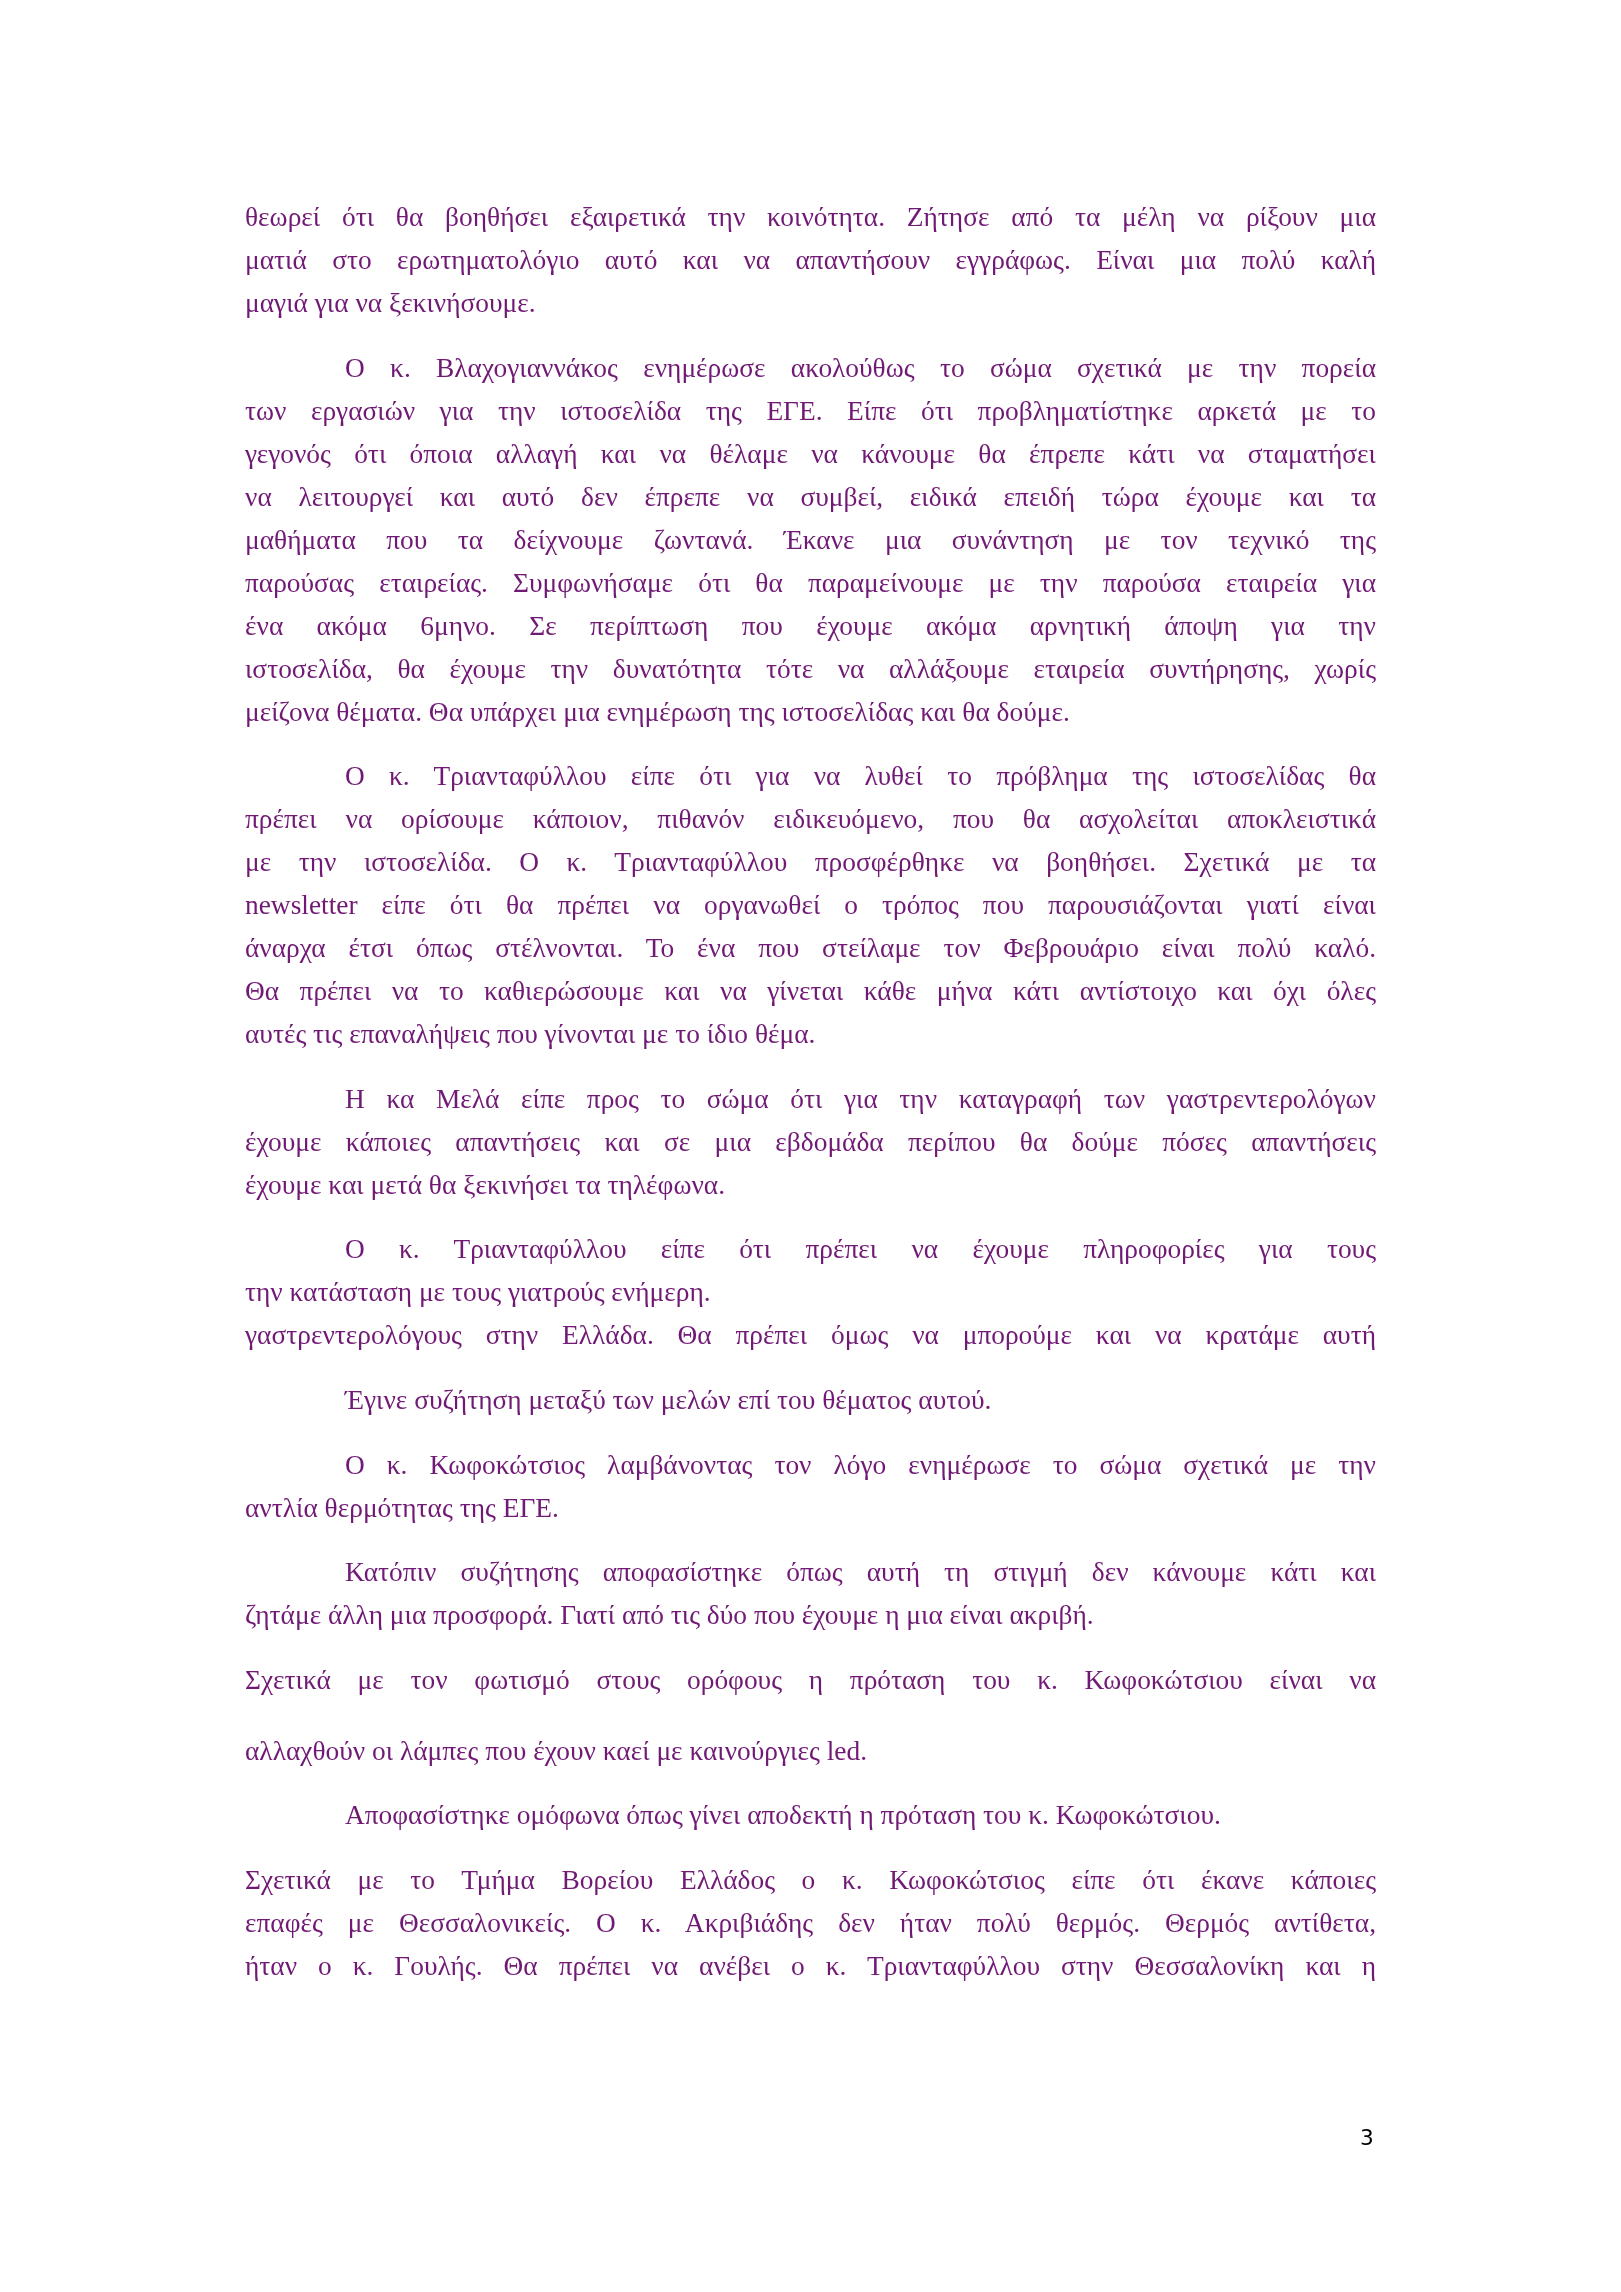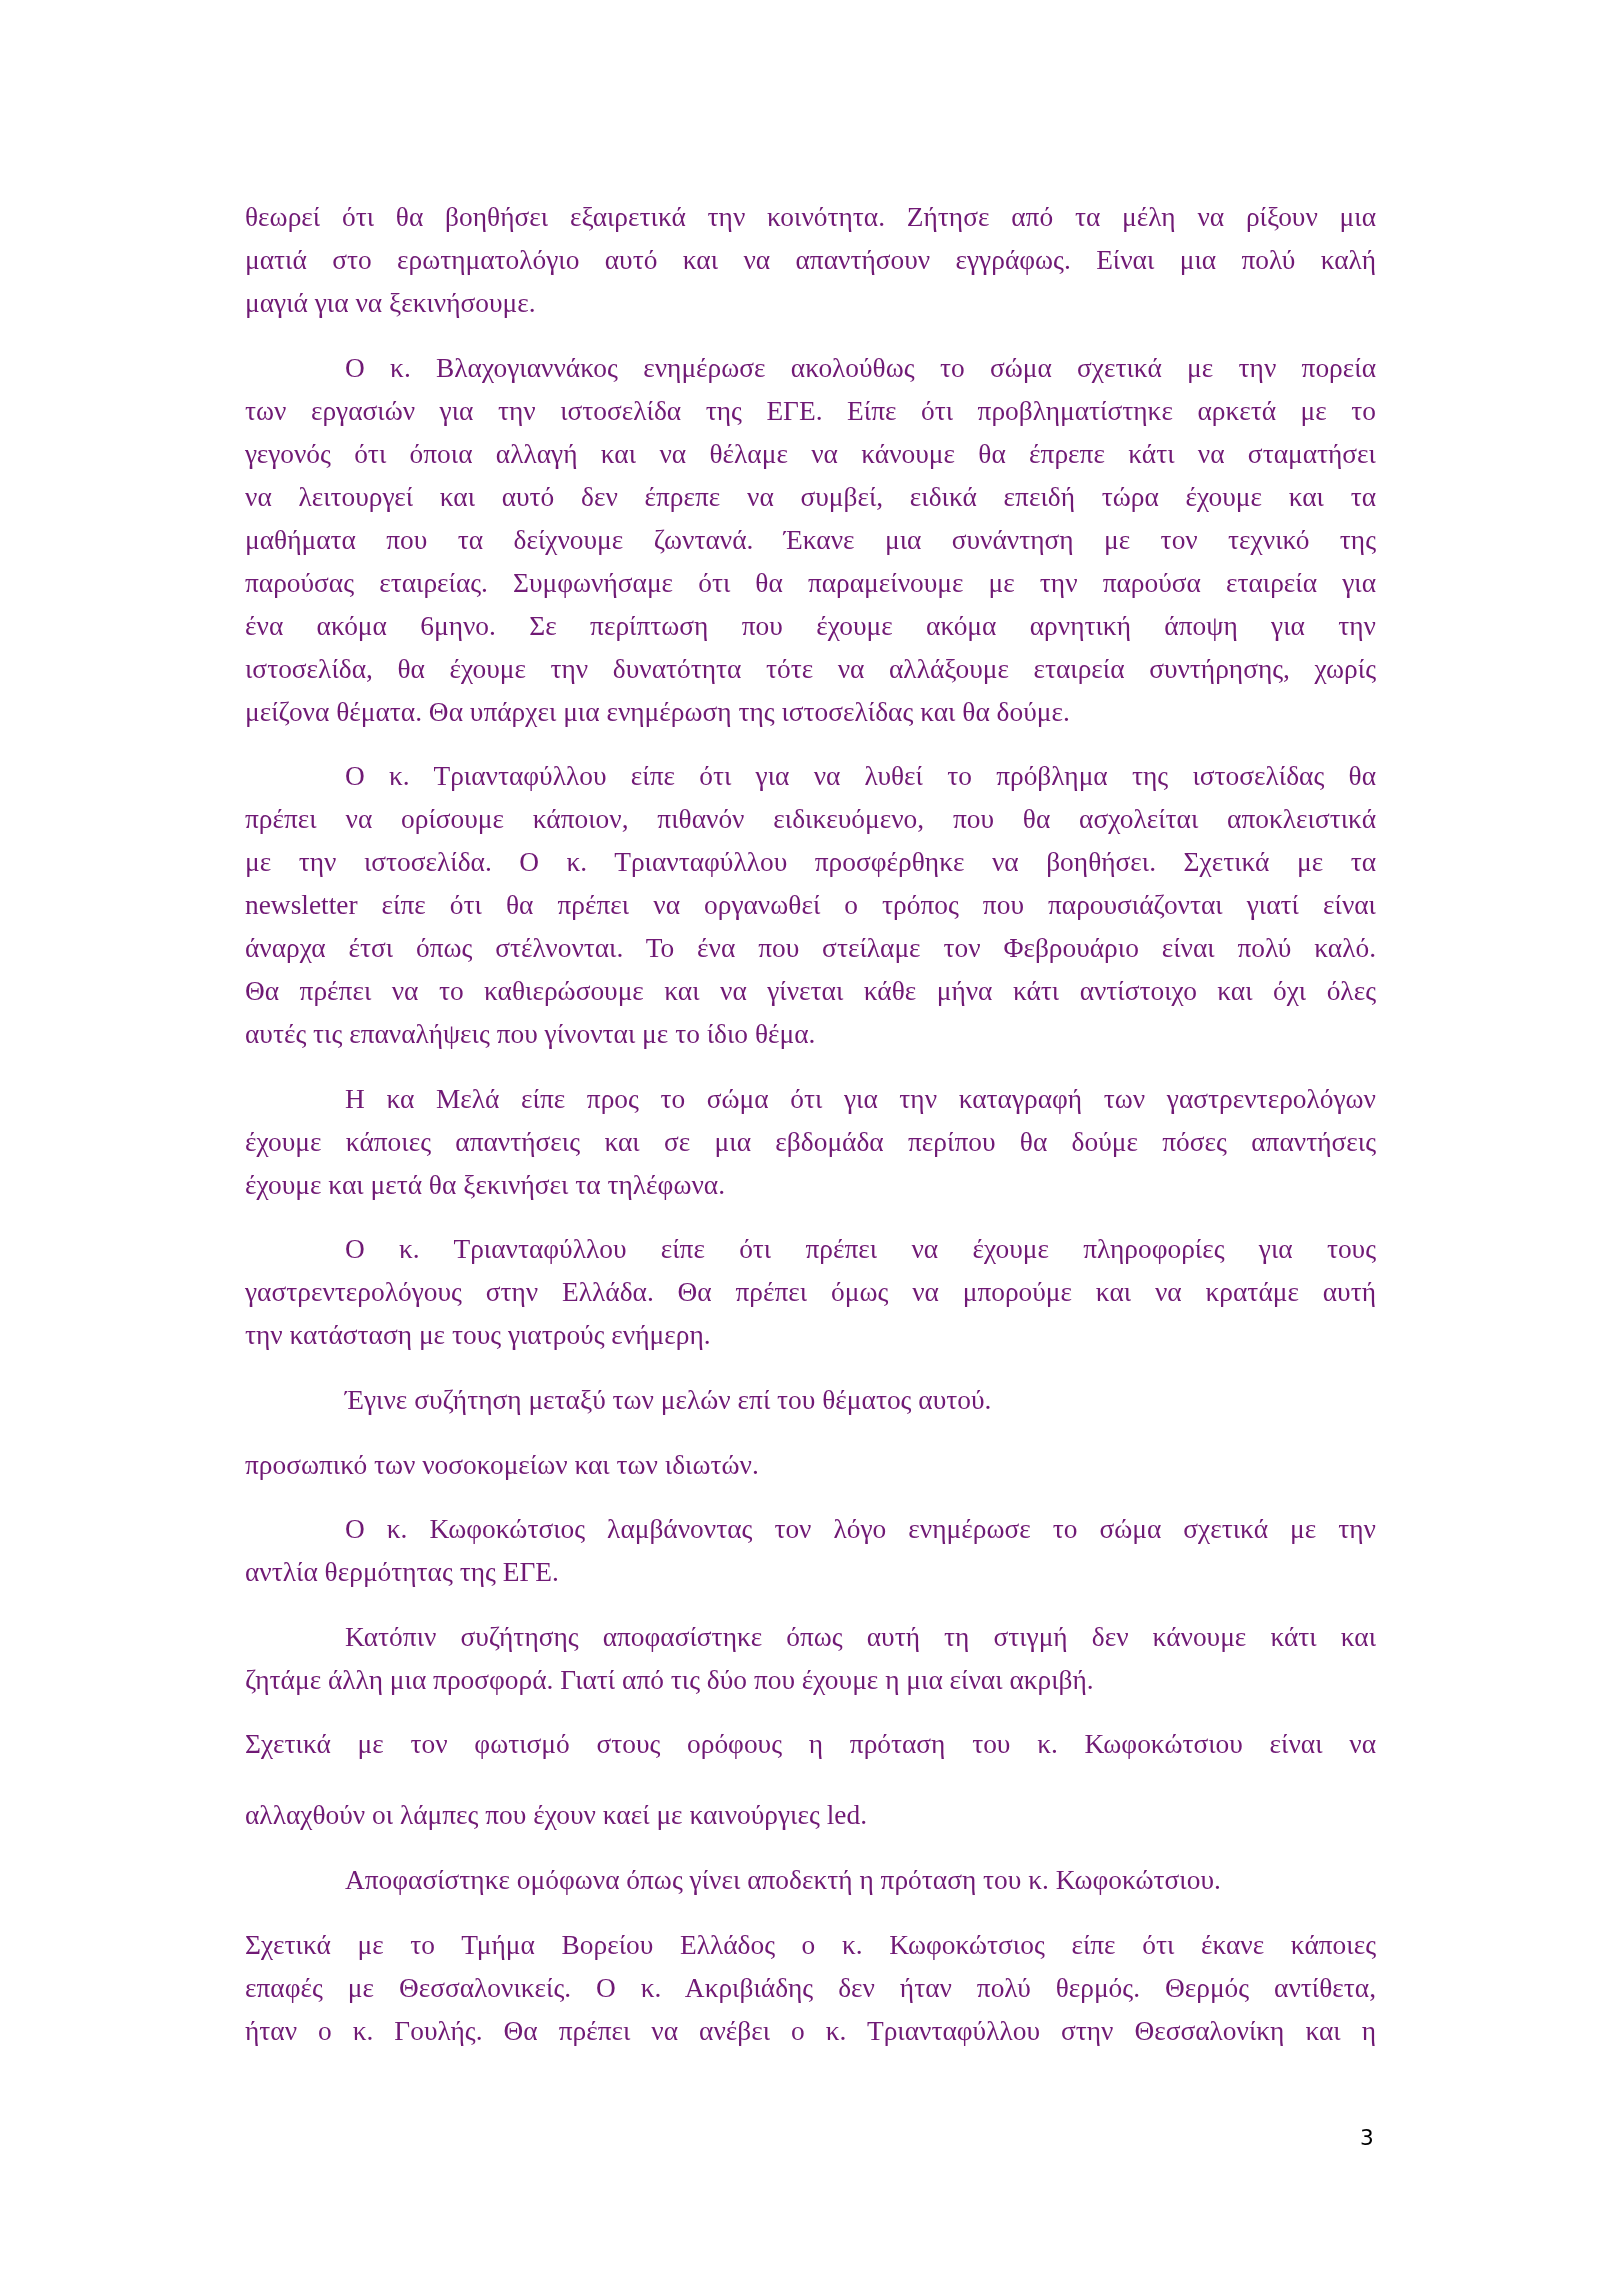--- a/index.html
+++ b/index.html
@@ -54,28 +54,27 @@
         <span class="line" style="display: block;">Θα πρέπει να το καθιερώσουμε και να γίνεται κάθε μήνα κάτι αντίστοιχο και όχι όλες</span>
         <span class="line last" style="display: block;">αυτές τις επαναλήψεις που γίνονται με το ίδιο θέμα.</span>
       </div>
       <div class="para indent">
         <span class="line" style="display: block;">Η κα Μελά είπε προς το σώμα ότι για την καταγραφή των γαστρεντερολόγων</span>
         <span class="line" style="display: block;">έχουμε κάποιες απαντήσεις και σε μια εβδομάδα περίπου θα δούμε πόσες απαντήσεις</span>
         <span class="line last" style="display: block;">έχουμε και μετά θα ξεκινήσει τα τηλέφωνα.</span>
       </div>
       <div class="para indent">
         <span class="line" style="display: block;">Ο κ. Τριανταφύλλου είπε ότι πρέπει να έχουμε πληροφορίες για τους</span>
+        <span class="line last" style="display: block;">την κατάσταση με τους γιατρούς ενήμερη.</span>
         <span class="line" style="display: block;">γαστρεντερολόγους στην Ελλάδα. Θα πρέπει όμως να μπορούμε και να κρατάμε αυτή</span>
-        <span class="line last" style="display: block;">την κατάσταση με τους γιατρούς ενήμερη.</span>
       </div>
       <div class="para indent">
         <span class="line last" style="display: block;">Έγινε συζήτηση μεταξύ των μελών επί του θέματος αυτού.</span>
       </div>
       <div class="para">
-        <span class="line last" style="display: block;">προσωπικό των νοσοκομείων και των ιδιωτών.</span>
       </div>
       <div class="para indent">
         <span class="line" style="display: block;">Ο κ. Κωφοκώτσιος λαμβάνοντας τον λόγο ενημέρωσε το σώμα σχετικά με την</span>
         <span class="line last" style="display: block;">αντλία θερμότητας της ΕΓΕ.</span>
       </div>
       <div class="para indent">
         <span class="line" style="display: block;">Κατόπιν συζήτησης αποφασίστηκε όπως αυτή τη στιγμή δεν κάνουμε κάτι και</span>
         <span class="line last" style="display: block;">ζητάμε άλλη μια προσφορά. Γιατί από τις δύο που έχουμε η μια είναι ακριβή.</span>
       </div>
       <div class="para">

